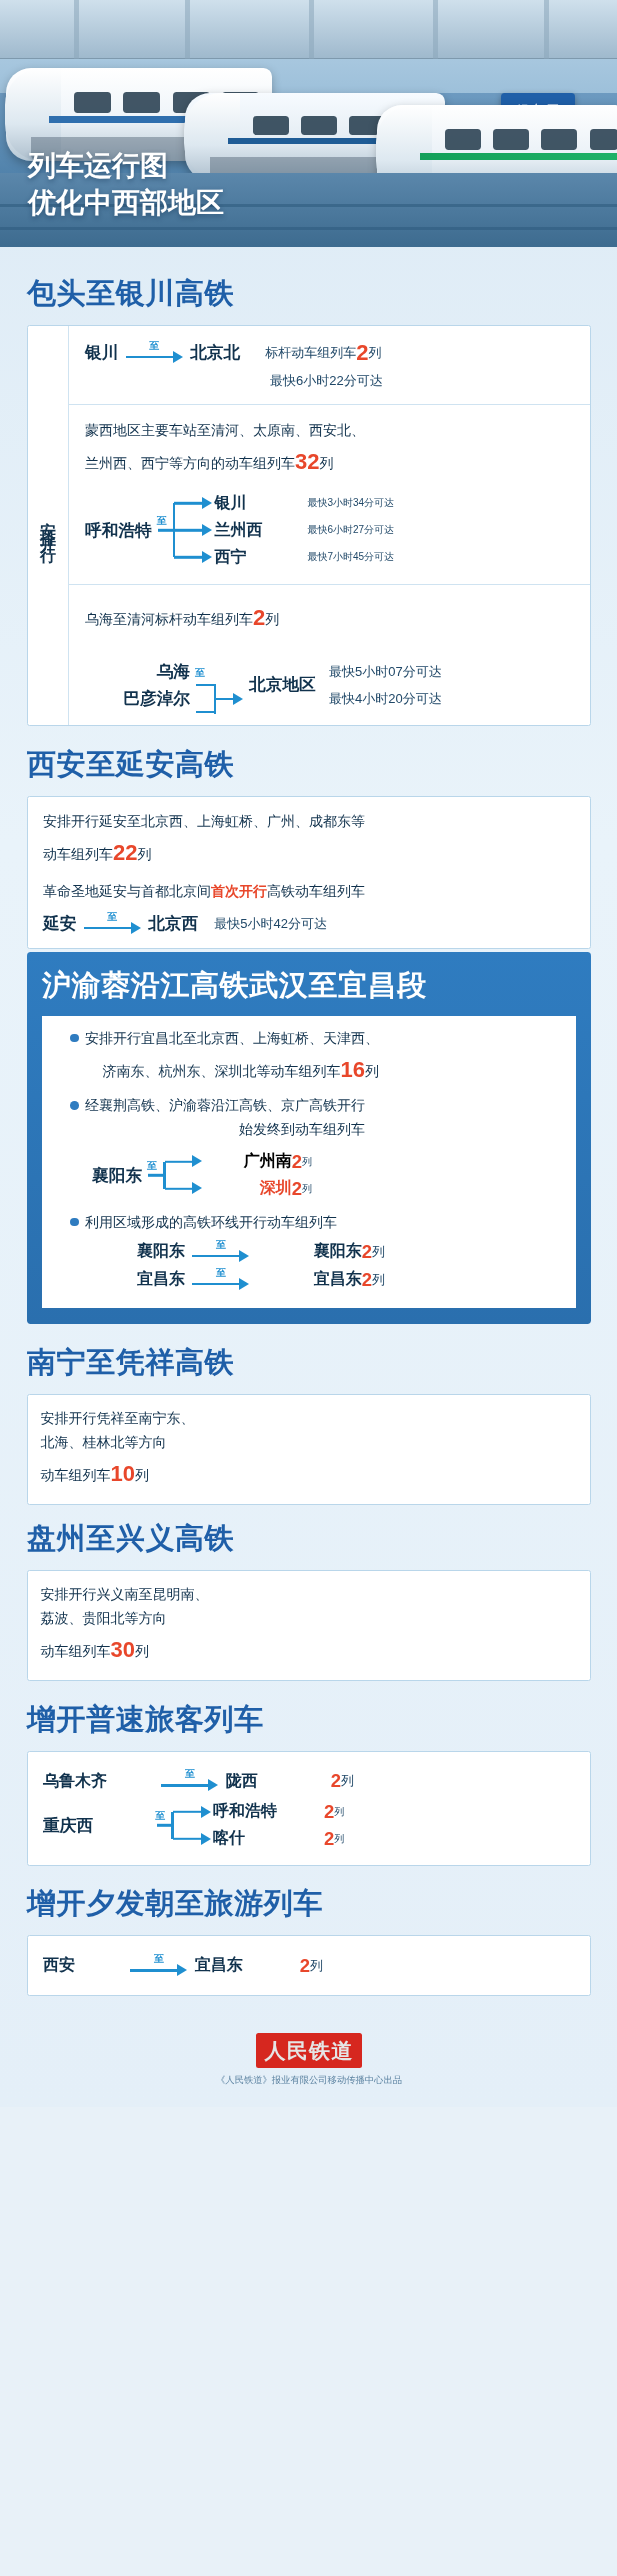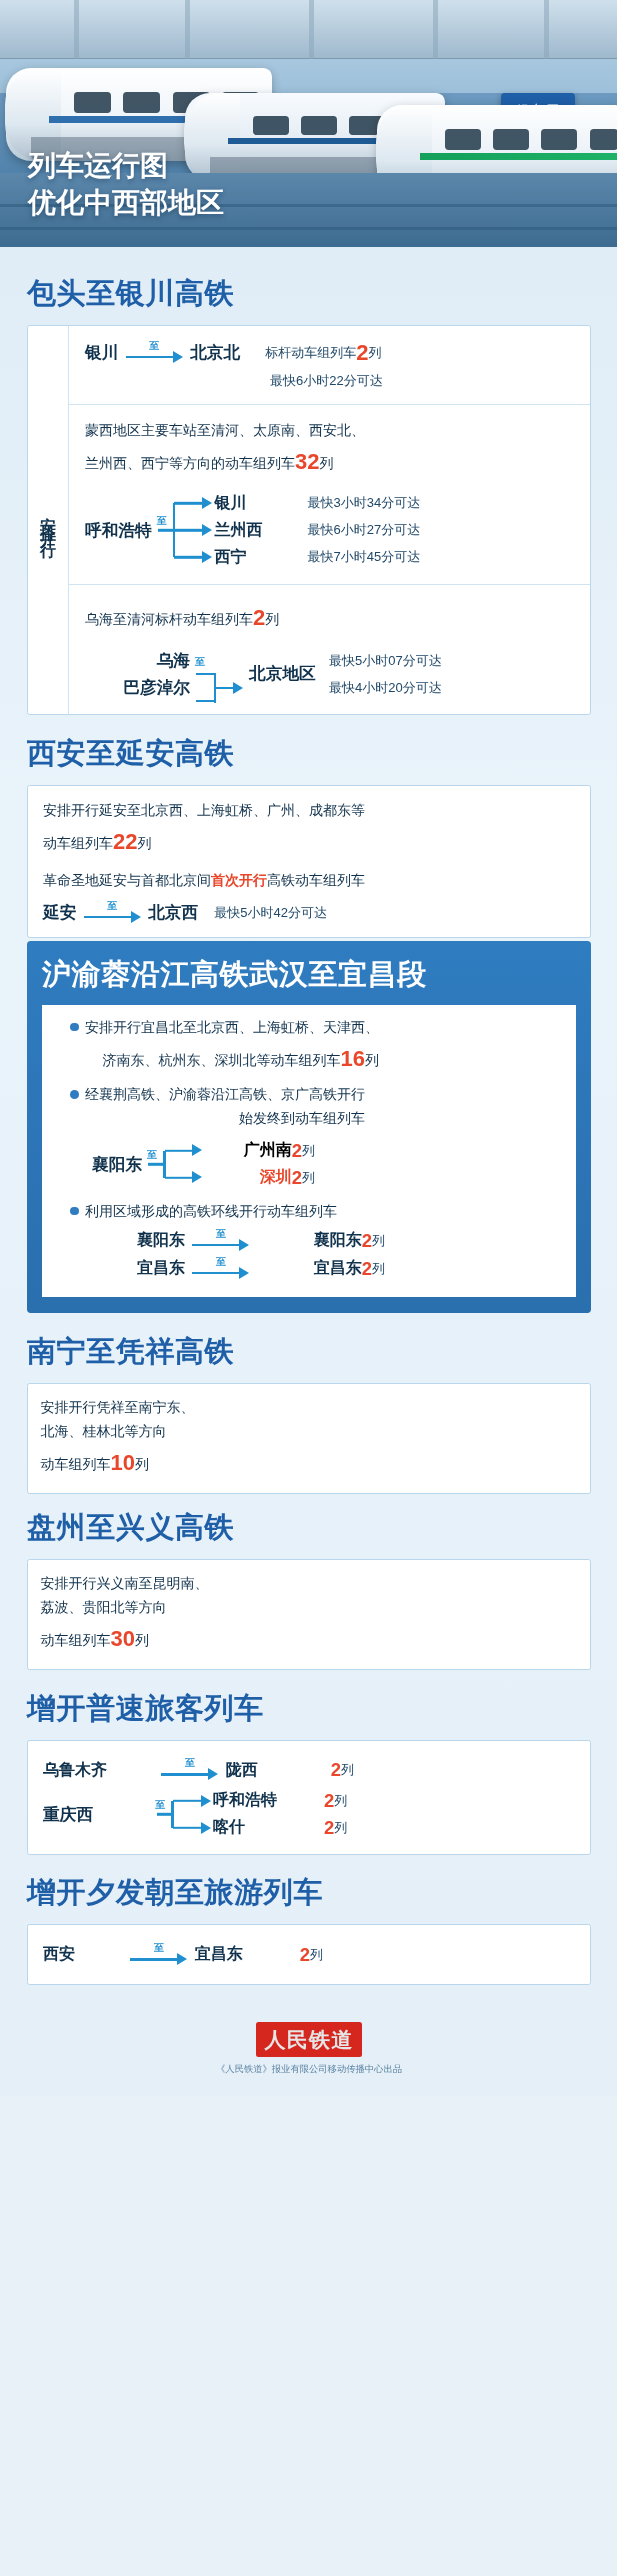--- a/index.html
+++ b/index.html
@@ -163,21 +163,21 @@
   .branch .tgt .tline {
     position:absolute; left: -40px; top: 50%; width: 30px; height: 2.5px;
     background:#1f8fd0; transform: translateY(-1.2px);
   }
   .branch .tgt .thead {
     position:absolute; left: -12.4px; top: 50%; margin-top:-6.2px;
     width:0; height:0; border-left: 10px solid #1f8fd0;
     border-top: 6.2px solid transparent; border-bottom: 6.2px solid transparent;
   }
   .branch .tgt .tname { font-size:16px; font-weight:bold; width: 93px; }
-  .branch .tgt .tnote { font-size:13px; color:#204868; }
+  .branch .tgt .tnote { font-size:10px; color:#204868; }
 
   .big { color:#e8472b; font-weight:bold; font-size: 22px; vertical-align: -1.2px; }
   .big-s { color:#e8472b; font-weight:bold; font-size: 18.5px; }
   .redtxt { color:#e8472b; font-weight:bold; }
 
   .ptext {
     font-size: 14px; line-height: 1.75; color:#11324d;
   }
   .pad { padding: 12.4px 15px; }
 
@@ -339,21 +339,21 @@
                 </div>
               </div>
             </div>
           </div>
 
           <div class="block">
             <div class="ptext">
               <span>乌海至清河标杆动车组列车</span><span class="big">2</span><span>列</span>
             </div>
 
-            <div class="row" style="margin-top:9px; align-items:stretch;">
+            <div class="row" style="margin-top:20px; align-items:stretch;">
               <div style="width:105px; text-align:right">
                 <div class="city" style="height:27px; line-height:27px">乌海</div>
                 <div class="city" style="height:27px; line-height:27px">巴彦淖尔</div>
               </div>
               <div style="position:relative; width:59px; flex:0 0 59px">
                 <span style="position:absolute;left:5px;top:8.7px;font-size:10px;color:#1f8fd0;font-weight:bold">至</span>
                 <span style="position:absolute;left:6.2px;top:26px;width:18.5px;height:2.5px;background:#1f8fd0"></span>
                 <span style="position:absolute;left:6.2px;top:53px;width:18.5px;height:2.5px;background:#1f8fd0"></span>
                 <span style="position:absolute;left:23.5px;top:26px;width:2.5px;height:30px;background:#1f8fd0"></span>
                 <span style="position:absolute;left:23.5px;top:40px;width:21px;height:2.5px;background:#1f8fd0"></span>

